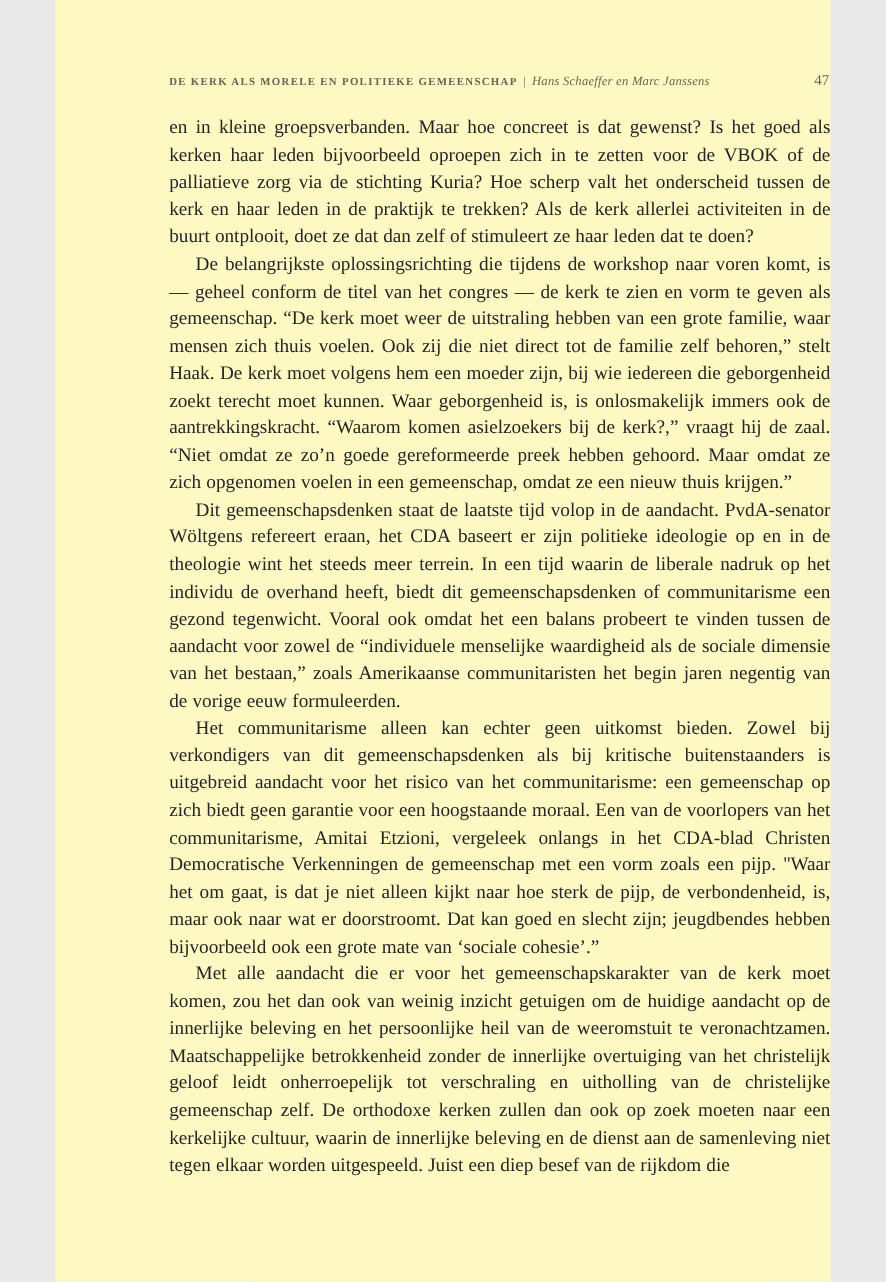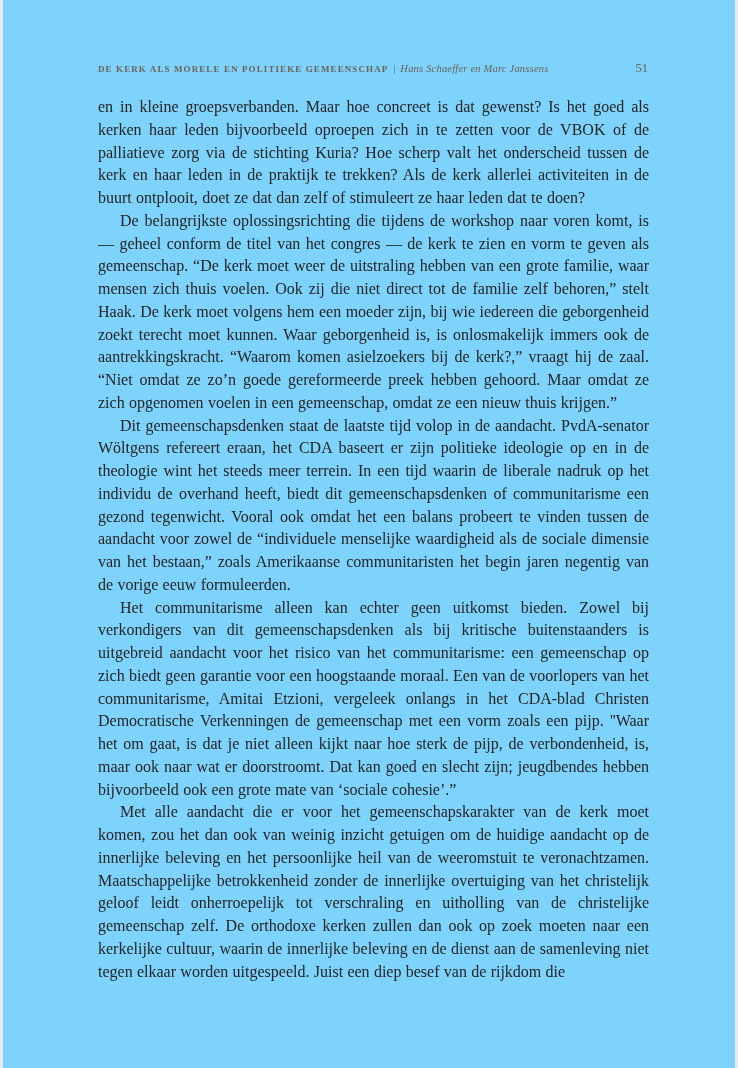--- a/index.html
+++ b/index.html
@@ -2,24 +2,24 @@
 <html><head>
   <meta charset="utf-8">
   <style>
     html, body {
       margin: 0;
       padding: 0;
       background: #e9e9e9;
     }
     .page {
       position: relative;
-      width: 732px;
+      width: 646px;
       height: 1068px;
       margin: 0 auto;
-      background: #7dd3fc;
+      background: #fef9c3;
       font-family: "Liberation Serif", serif;
       box-sizing: border-box;
       overflow: hidden;
     }
     .header {
       position: absolute;
       top: 58px;
       left: 95px;
       width: 550px;
       display: flex;
@@ -73,21 +73,21 @@
   </style>
 </head>
 <body>
 
 <div class="page">
 
   <div class="header">
     <div class="header-left">
       <span class="running-title">DE KERK ALS MORELE EN POLITIEKE GEMEENSCHAP</span><span class="header-sep">|</span><span class="running-authors">Hans Schaeffer en Marc Janssens</span>
     </div>
-    <div class="page-number">51</div>
+    <div class="page-number">47</div>
   </div>
 
   <div class="body-text">
     <p class="no-indent">en in kleine groepsverbanden. Maar hoe concreet is dat gewenst? Is het goed als kerken haar leden bijvoorbeeld oproepen zich in te zetten voor de VBOK of de palliatieve zorg via de stichting Kuria? Hoe scherp valt het onderscheid tussen de kerk en haar leden in de praktijk te trekken? Als de kerk allerlei activiteiten in de buurt ontplooit, doet ze dat dan zelf of stimuleert ze haar leden dat te doen?</p>
     <p>De belangrijkste oplossingsrichting die tijdens de workshop naar voren komt, is — geheel conform de titel van het congres — de kerk te zien en vorm te geven als gemeenschap. “De kerk moet weer de uitstraling hebben van een grote familie, waar mensen zich thuis voelen. Ook zij die niet direct tot de familie zelf behoren,” stelt Haak. De kerk moet volgens hem een moeder zijn, bij wie iedereen die geborgenheid zoekt terecht moet kunnen. Waar geborgenheid is, is onlosmakelijk immers ook de aantrekkingskracht. “Waarom komen asielzoekers bij de kerk?,” vraagt hij de zaal. “Niet omdat ze zo’n goede gereformeerde preek hebben gehoord. Maar omdat ze zich opgenomen voelen in een gemeenschap, omdat ze een nieuw thuis krijgen.”</p>
     <p>Dit gemeenschapsdenken staat de laatste tijd volop in de aandacht. PvdA-senator Wöltgens refereert eraan, het CDA baseert er zijn politieke ideologie op en in de theologie wint het steeds meer terrein. In een tijd waarin de liberale nadruk op het individu de overhand heeft, biedt dit gemeenschapsdenken of communitarisme een gezond tegenwicht. Vooral ook omdat het een balans probeert te vinden tussen de aandacht voor zowel de “individuele menselijke waardigheid als de sociale dimensie van het bestaan,” zoals Amerikaanse communitaristen het begin jaren negentig van de vorige eeuw formuleerden.</p>
     <p>Het communitarisme alleen kan echter geen uitkomst bieden. Zowel bij verkondigers van dit gemeenschapsdenken als bij kritische buitenstaanders is uitgebreid aandacht voor het risico van het communitarisme: een gemeenschap op zich biedt geen garantie voor een hoogstaande moraal. Een van de voorlopers van het communitarisme, Amitai Etzioni, vergeleek onlangs in het CDA-blad Christen Democratische Verkenningen de gemeenschap met een vorm zoals een pijp. ''Waar het om gaat, is dat je niet alleen kijkt naar hoe sterk de pijp, de verbondenheid, is, maar ook naar wat er doorstroomt. Dat kan goed en slecht zijn; jeugdbendes hebben bijvoorbeeld ook een grote mate van ‘sociale cohesie’.”</p>
     <p>Met alle aandacht die er voor het gemeenschapskarakter van de kerk moet komen, zou het dan ook van weinig inzicht getuigen om de huidige aandacht op de innerlijke beleving en het persoonlijke heil van de weeromstuit te veronachtzamen. Maatschappelijke betrokkenheid zonder de innerlijke overtuiging van het christelijk geloof leidt onherroepelijk tot verschraling en uitholling van de christelijke gemeenschap zelf. De orthodoxe kerken zullen dan ook op zoek moeten naar een kerkelijke cultuur, waarin de innerlijke beleving en de dienst aan de samenleving niet tegen elkaar worden uitgespeeld. Juist een diep besef van de rijkdom die</p>
   </div>
 

